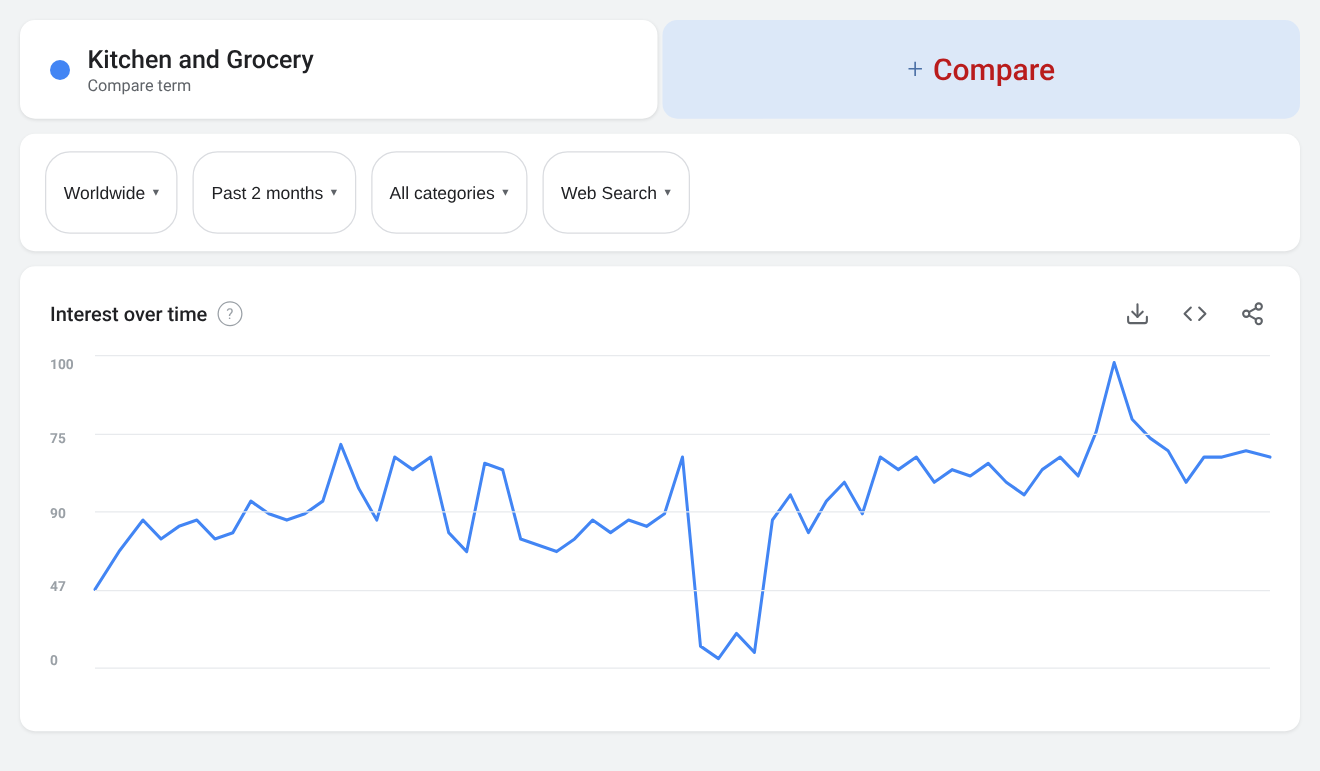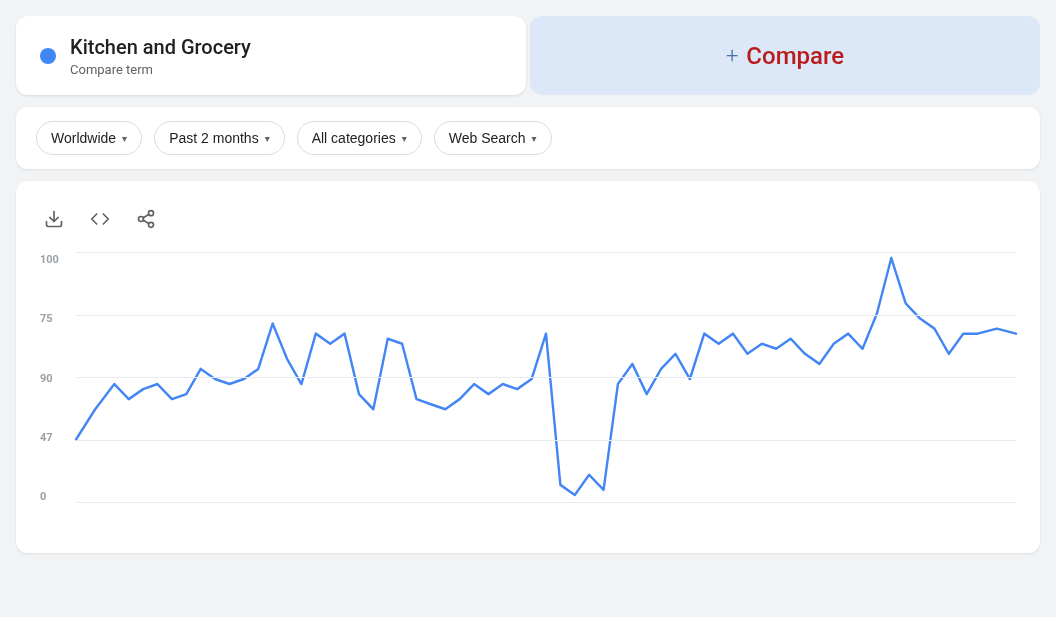--- a/index.html
+++ b/index.html
@@ -83,21 +83,21 @@
       gap: 12px;
       align-items: center;
       margin-bottom: 12px;
       box-shadow: 0 1px 3px rgba(0,0,0,0.08);
     }
 
     .filter-btn {
       display: flex;
       align-items: center;
       gap: 6px;
-      padding: 8px 14px;
+      padding: 24px 14px;
       border: 1px solid #dadce0;
       border-radius: 20px;
       background: #fff;
       font-size: 14px;
       color: #202124;
       cursor: pointer;
       white-space: nowrap;
     }
 
     .filter-btn .chevron {
@@ -259,20 +259,24 @@
     <span class="chevron">▾</span>
   </button>
   <button class="filter-btn">
     <span>Web Search</span>
     <span class="chevron">▾</span>
   </button>
 </div>
 
 <div class="chart-card">
   <div class="chart-header">
+    <div class="chart-title-area">
+      <span class="chart-title">Interest over time</span>
+      <div class="help-icon">?</div>
+    </div>
     <div class="chart-actions">
       <button class="chart-action-btn">
         <svg width="20" height="20" viewBox="0 0 24 24" fill="none" stroke="#5f6368" stroke-width="2" stroke-linecap="round" stroke-linejoin="round">
           <path d="M21 15v4a2 2 0 0 1-2 2H5a2 2 0 0 1-2-2v-4"></path>
           <polyline points="7 10 12 15 17 10"></polyline>
           <line x1="12" y1="15" x2="12" y2="3"></line>
         </svg>
       </button>
       <button class="chart-action-btn">
         <svg width="20" height="20" viewBox="0 0 24 24" fill="none" stroke="#5f6368" stroke-width="2" stroke-linecap="round" stroke-linejoin="round">

